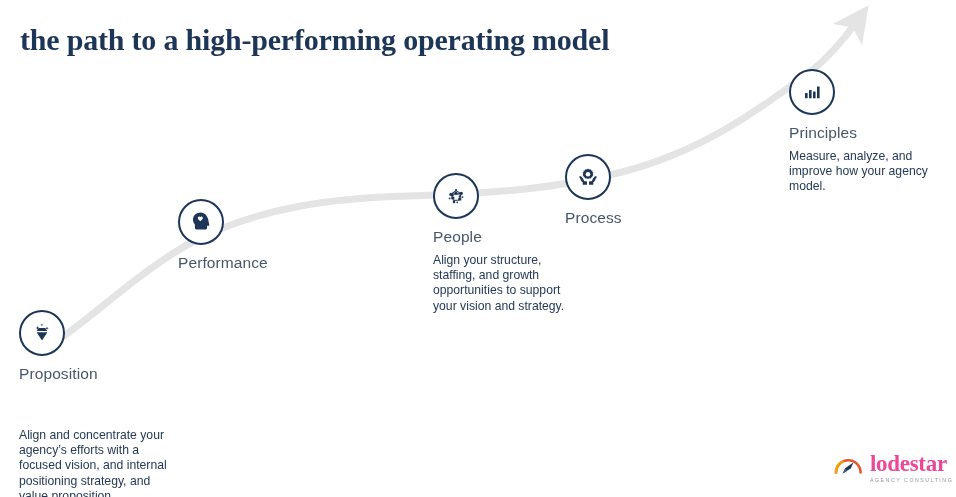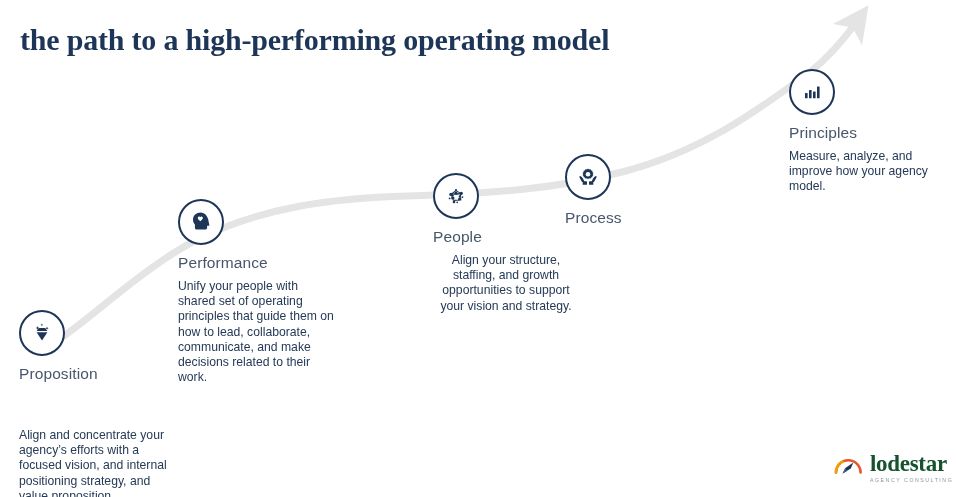--- a/index.html
+++ b/index.html
@@ -85,21 +85,21 @@
   }
 
   
   #step-proposition  { left: 19px;  top: 310px; }
   #step-proposition .step-desc { width: 152px; margin-top: 45px; }
 
   #step-principles   { left: 178px; top: 199px; }
   #step-principles .step-desc { width: 158px; }
 
   #step-people       { left: 406px; top: 173px; margin-left: 27px; }
-  #step-people .step-desc { width: 146px; text-align: center; }
+  #step-people .step-desc { width: 146px; }
 
   #step-process      { left: 565px; top: 154px; }
   #step-process .step-desc { width: 152px; }
 
   #step-performance  { left: 789px; top: 69px; }
   #step-performance .step-desc { width: 150px; }
 
   
   #brand-logo {
     position: absolute;
@@ -111,21 +111,21 @@
   }
   #brand-logo .logo-text-wrap {
     display: flex;
     flex-direction: column;
     line-height: 1;
   }
   #brand-logo .logo-wordmark {
     font-family: "Liberation Serif", "DejaVu Serif", serif;
     font-size: 23px;
     font-weight: 700;
-    color: #14532d;
+    color: #ec4899;
     letter-spacing: -0.3px;
   }
   #brand-logo .logo-tagline {
     font-family: "Liberation Sans", sans-serif;
     font-size: 5.2px;
     letter-spacing: 1.55px;
     color: #8a93a0;
     margin-top: 3px;
     text-align: center;
   }
@@ -170,21 +170,20 @@
   <div class="step" id="step-principles">
     <div class="step-icon">
       <svg width="28" height="28" viewBox="0 0 28 28">
         <g fill="#1d3557">
           <path d="M13.6 4.6 c-4.3 0 -7.6 3.1 -7.6 7.1 0 2.0 0.8 3.5 1.9 4.7 l0 3.4 c0 1.0 0.8 1.8 1.8 1.8 l8.6 0 c1.0 0 1.8 -0.8 1.8 -1.8 l0 -2.0 1.4 0 c0.5 0 0.9 -0.5 0.8 -1.0 l-0.7 -3.3 c-0.5 -5.0 -3.8 -8.9 -8.0 -8.9 Z"></path>
         </g>
         <path d="M13.3 9.0 c-0.85 -0.95 -2.5 -0.55 -2.5 0.95 0 1.25 1.55 2.35 2.5 3.2 0.95 -0.85 2.5 -1.95 2.5 -3.2 0 -1.5 -1.65 -1.9 -2.5 -0.95 Z" fill="#ffffff"></path>
       </svg>
     </div>
     <div class="step-label">Performance</div>
-    <div class="step-desc">Unify your people with shared set of operating principles that guide them on how to lead, collaborate, communicate, and make decisions related to their work.</div>
   </div>
 
   <div class="step" id="step-people">
     <div class="step-icon">
       <svg width="28" height="28" viewBox="0 0 28 28">
         <g stroke="#1d3557" stroke-width="1.1" fill="none">
           <path d="M14 8.6 L9.2 12.2 M14 8.6 L19.0 11.6 M9.2 12.2 L11.4 18.4 M19.0 11.6 L17.6 18.0 M11.4 18.4 L17.6 18.0 M9.2 12.2 L19.0 11.6"></path>
         </g>
         <g fill="#1d3557">
           <circle cx="14" cy="8.2" r="1.1"></circle>

